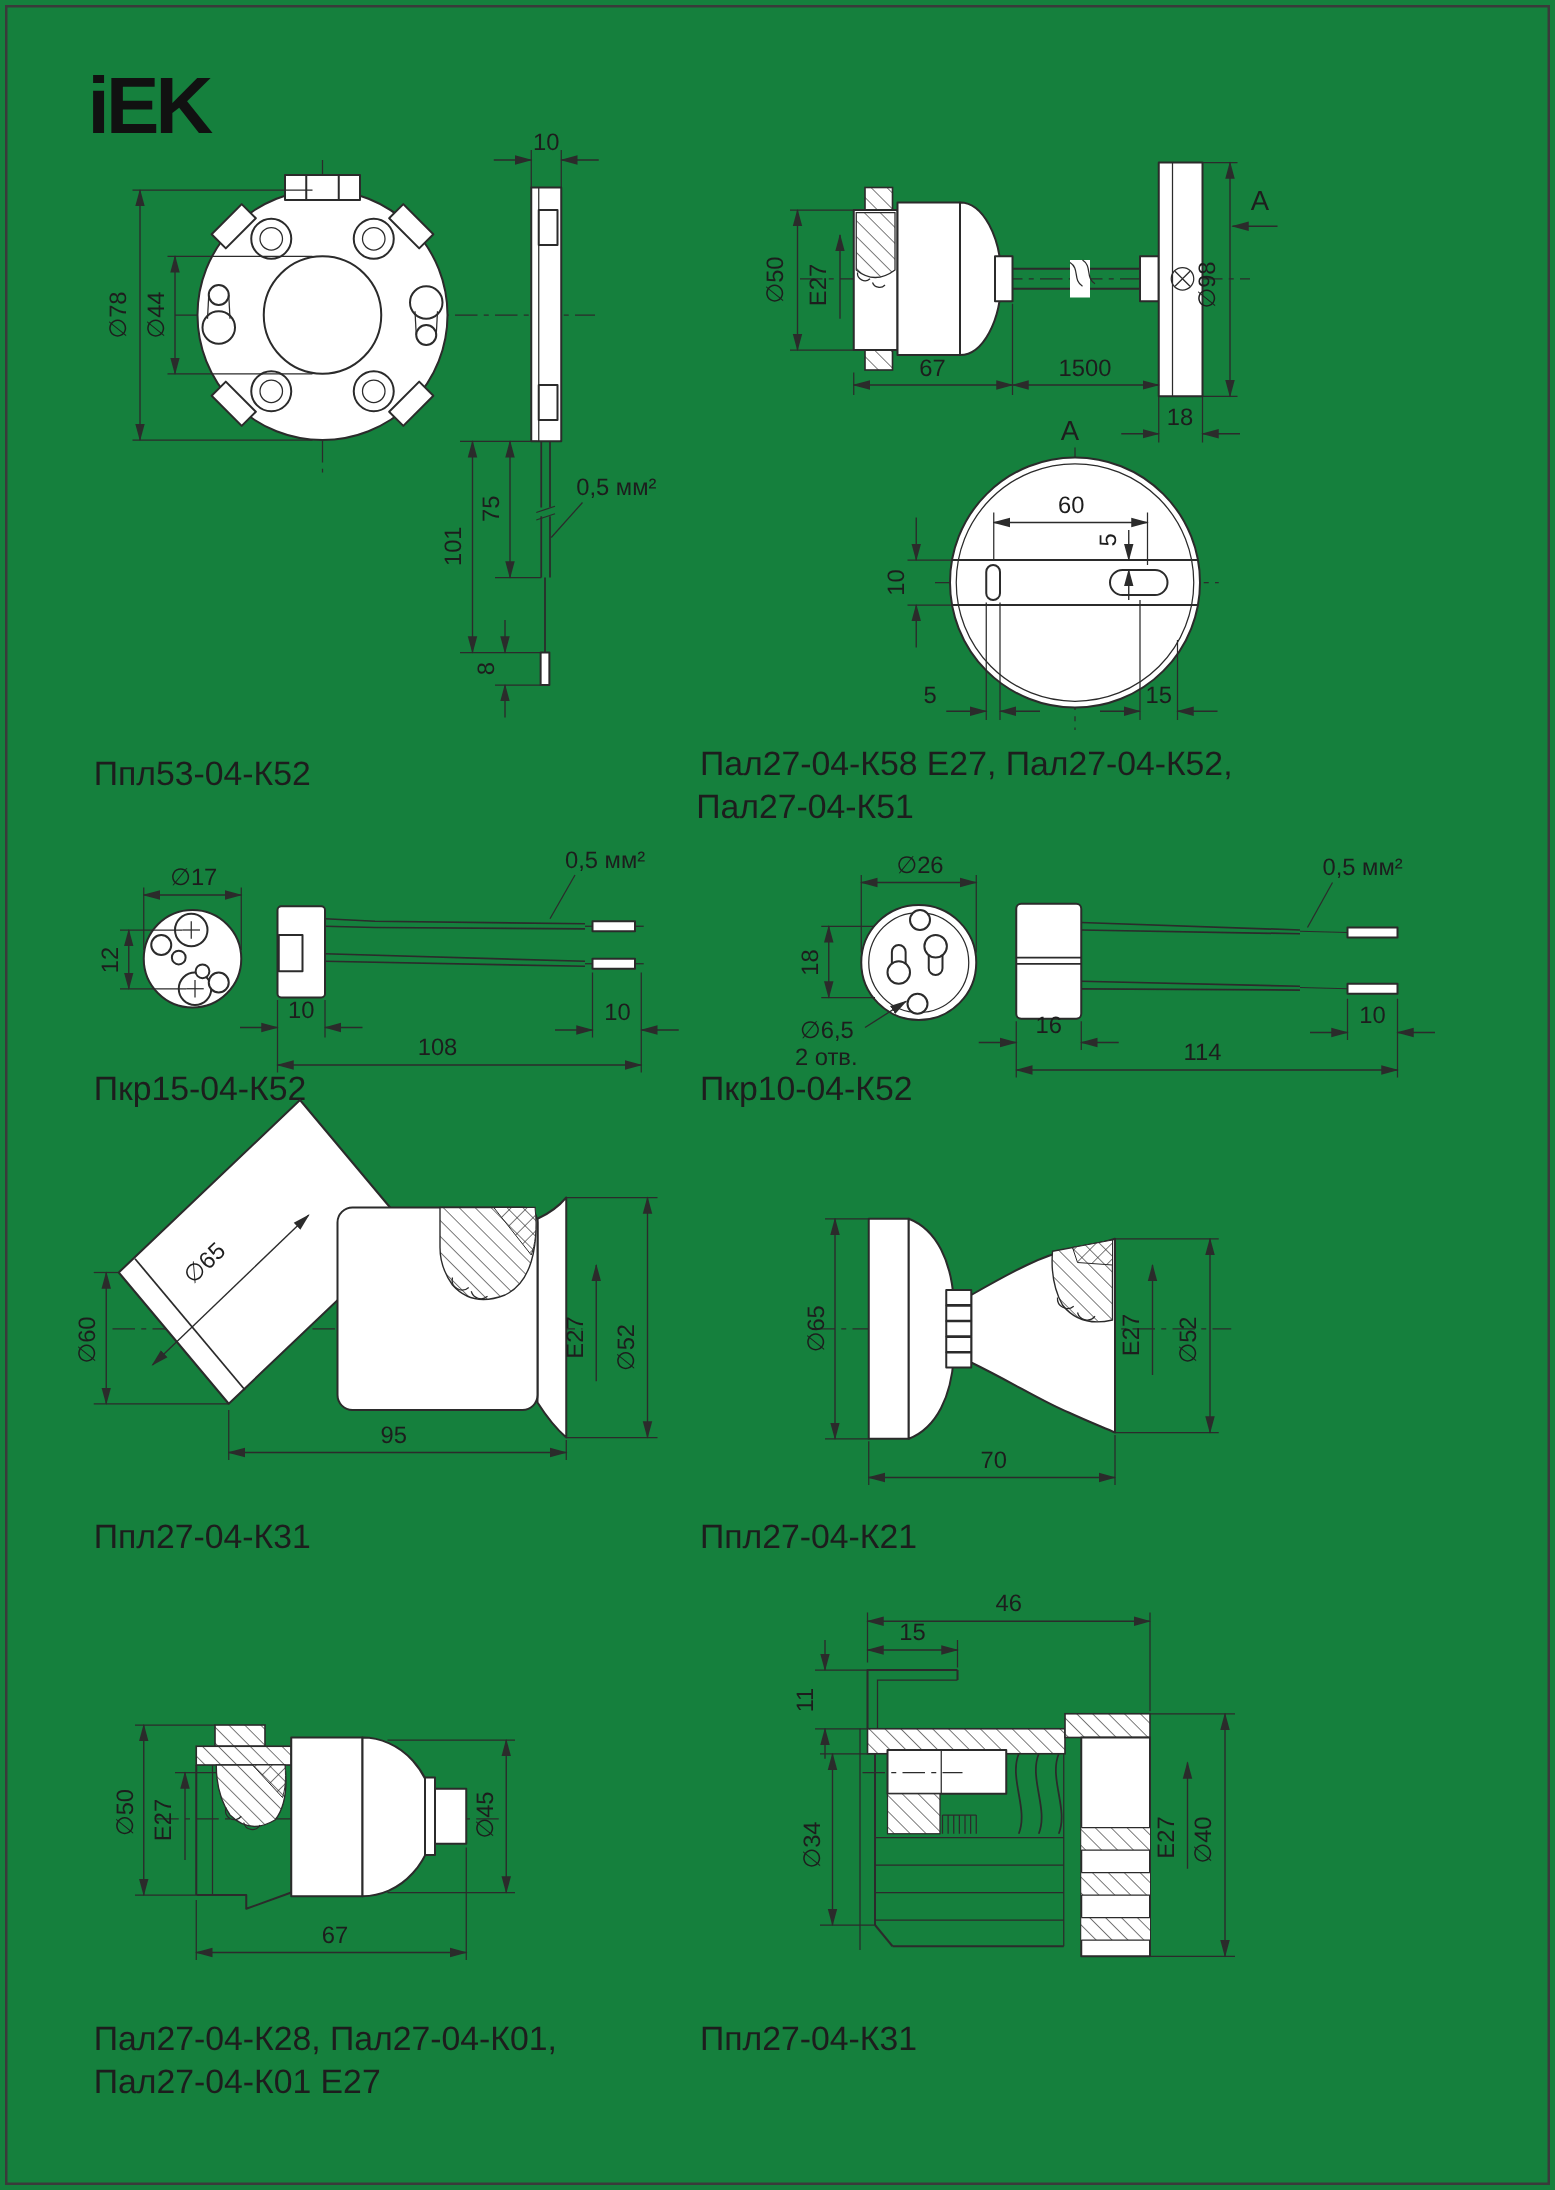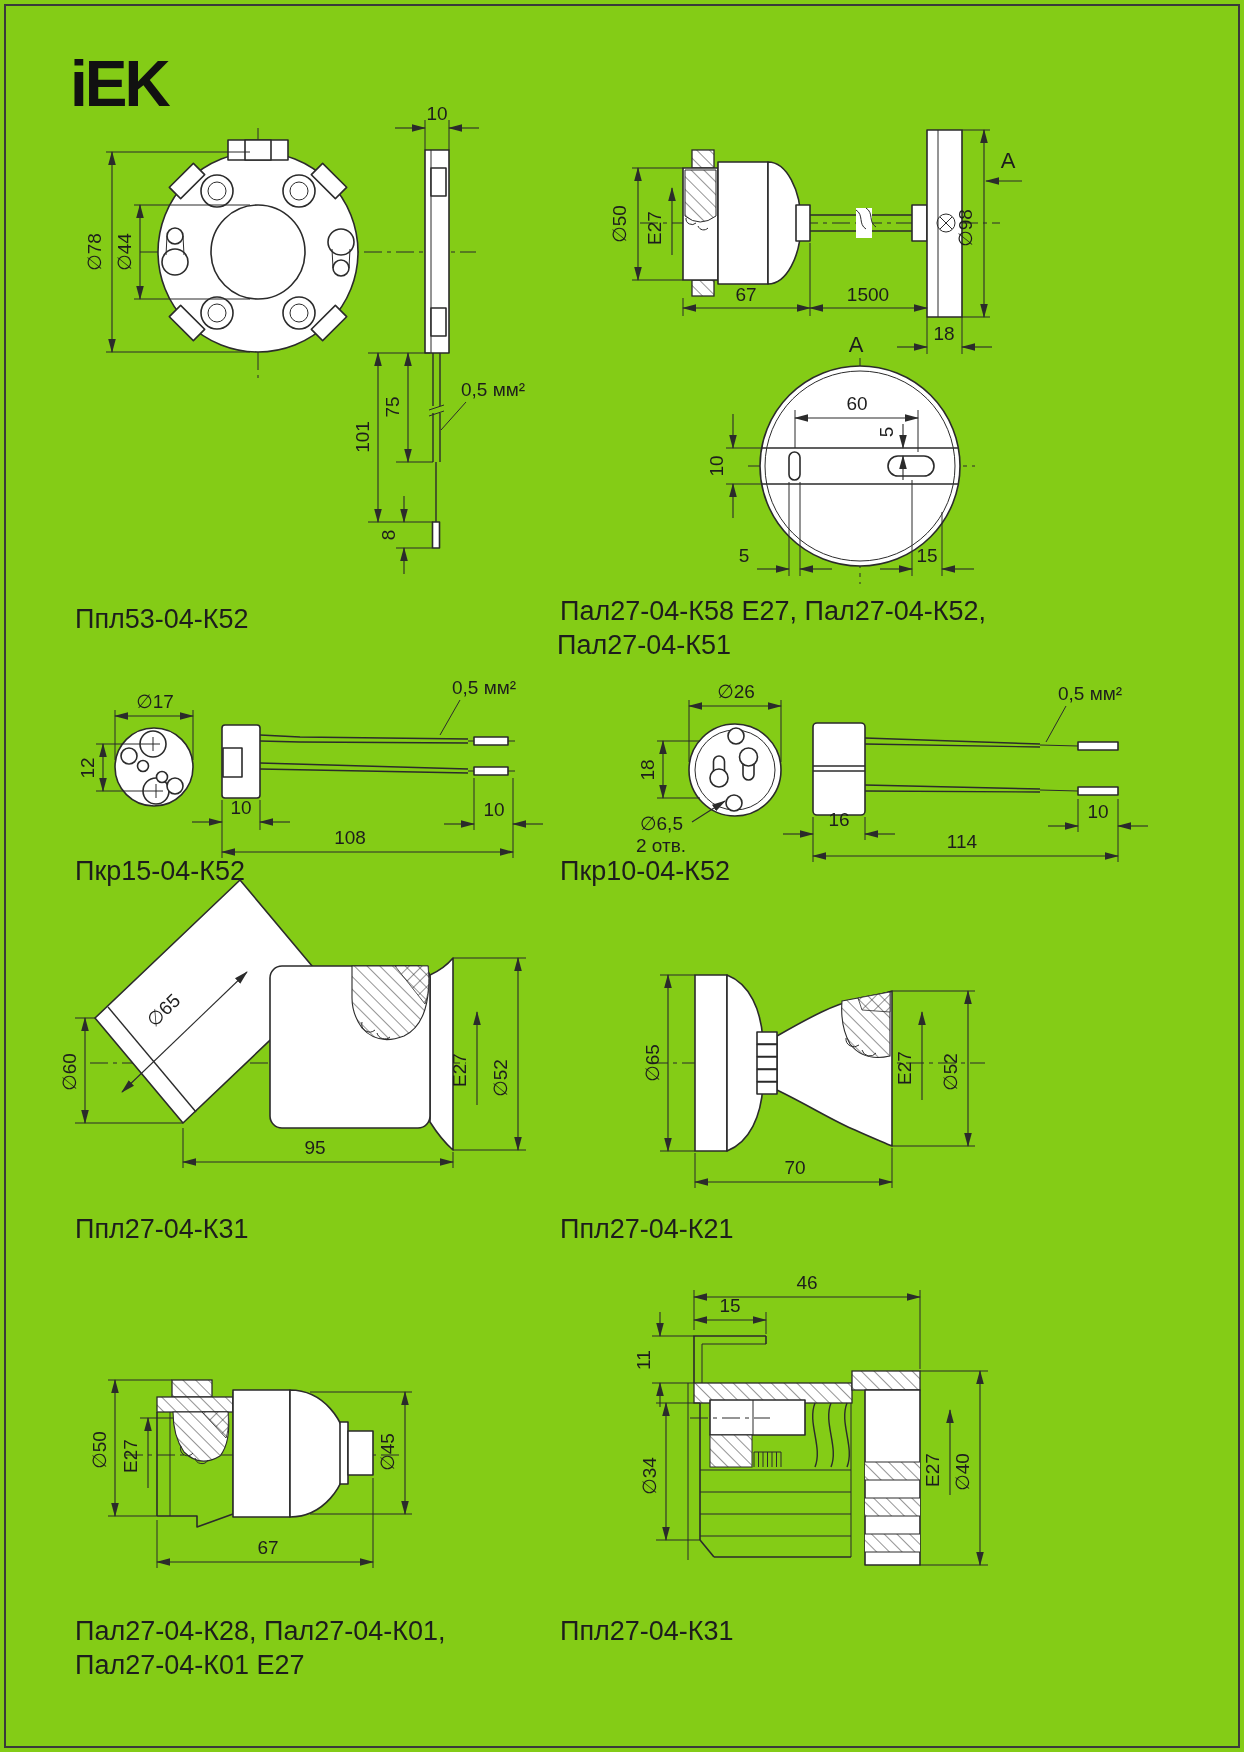--- a/index.html
+++ b/index.html
@@ -1,16 +1,16 @@
 <!DOCTYPE html>
 <html><head>
 <meta charset="utf-8">
 <style>
   html,body{margin:0;padding:0;background:#fff;}
-  #page{position:relative;width:1244px;height:1752px;background:#84cc16;font-family:"Liberation Sans",sans-serif;}
+  #page{position:relative;width:1244px;height:1752px;background:#15803d;font-family:"Liberation Sans",sans-serif;}
   svg{position:absolute;left:0;top:0;}
   .o{fill:#fff;stroke:#2b2b2b;stroke-width:1.6;stroke-linejoin:round;}
   .l{fill:none;stroke:#2b2b2b;stroke-width:1.6;stroke-linejoin:round;}
   .t{fill:none;stroke:#2b2b2b;stroke-width:1;}
   .t14{fill:none;stroke:#2b2b2b;stroke-width:1.4;}
   .d{fill:none;stroke:#2b2b2b;stroke-width:1.1;}
   .cl{fill:none;stroke:#2b2b2b;stroke-width:1;stroke-dasharray:18 5 4 5;}
   .dim{font:19px "Liberation Sans",sans-serif;fill:#1d1d1d;}
   .dimbig{font:22px "Liberation Sans",sans-serif;fill:#1d1d1d;}
   .cap{font:27px "Liberation Sans",sans-serif;fill:#1d1d1d;}

